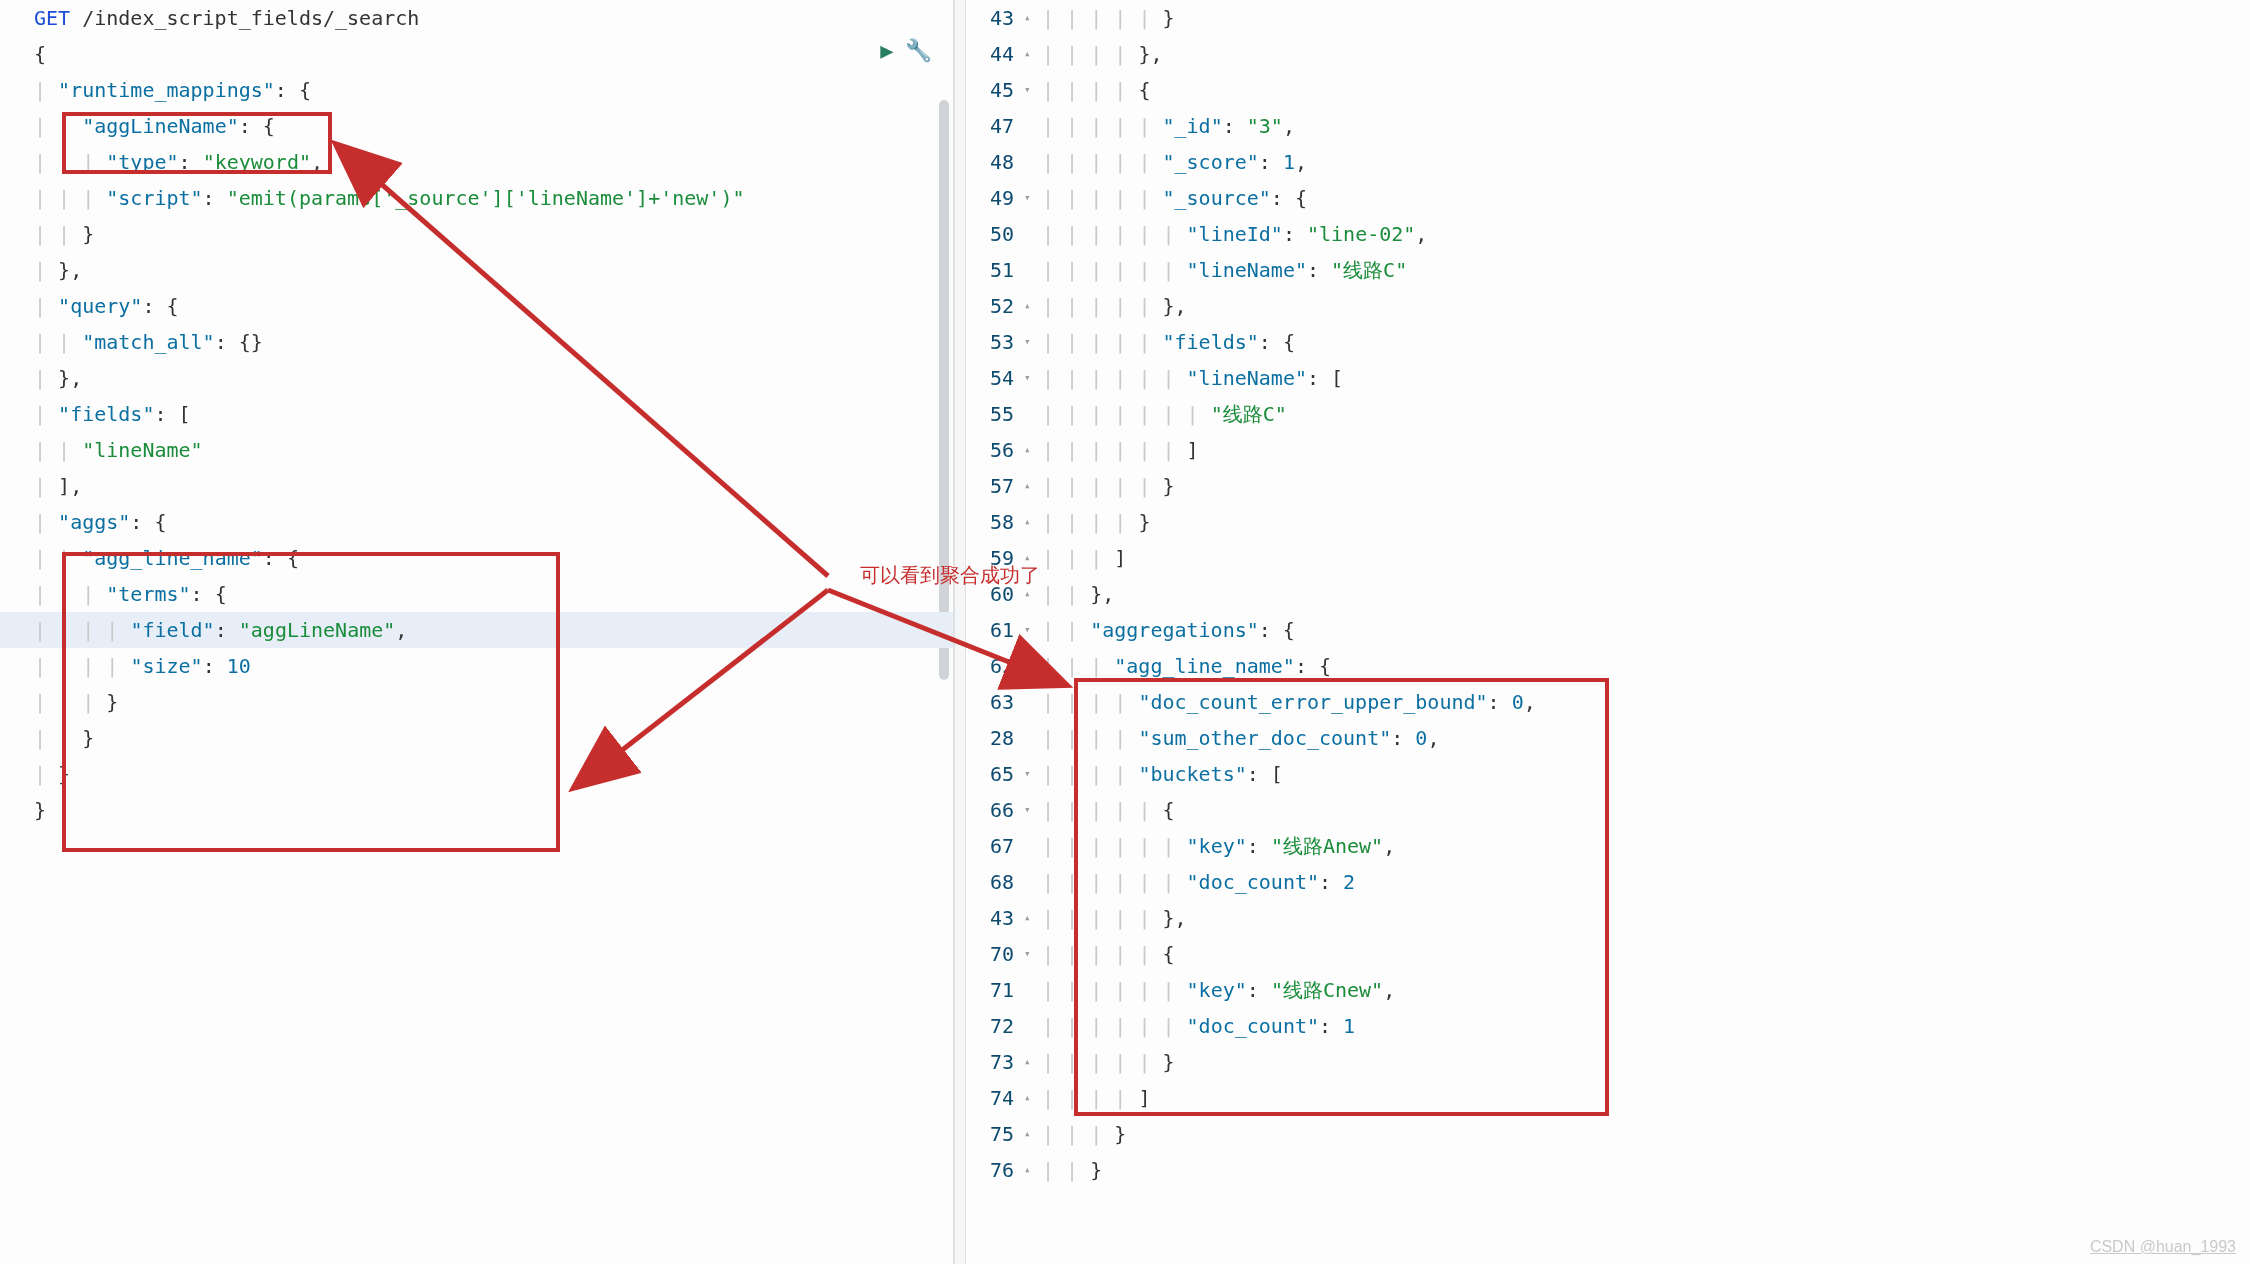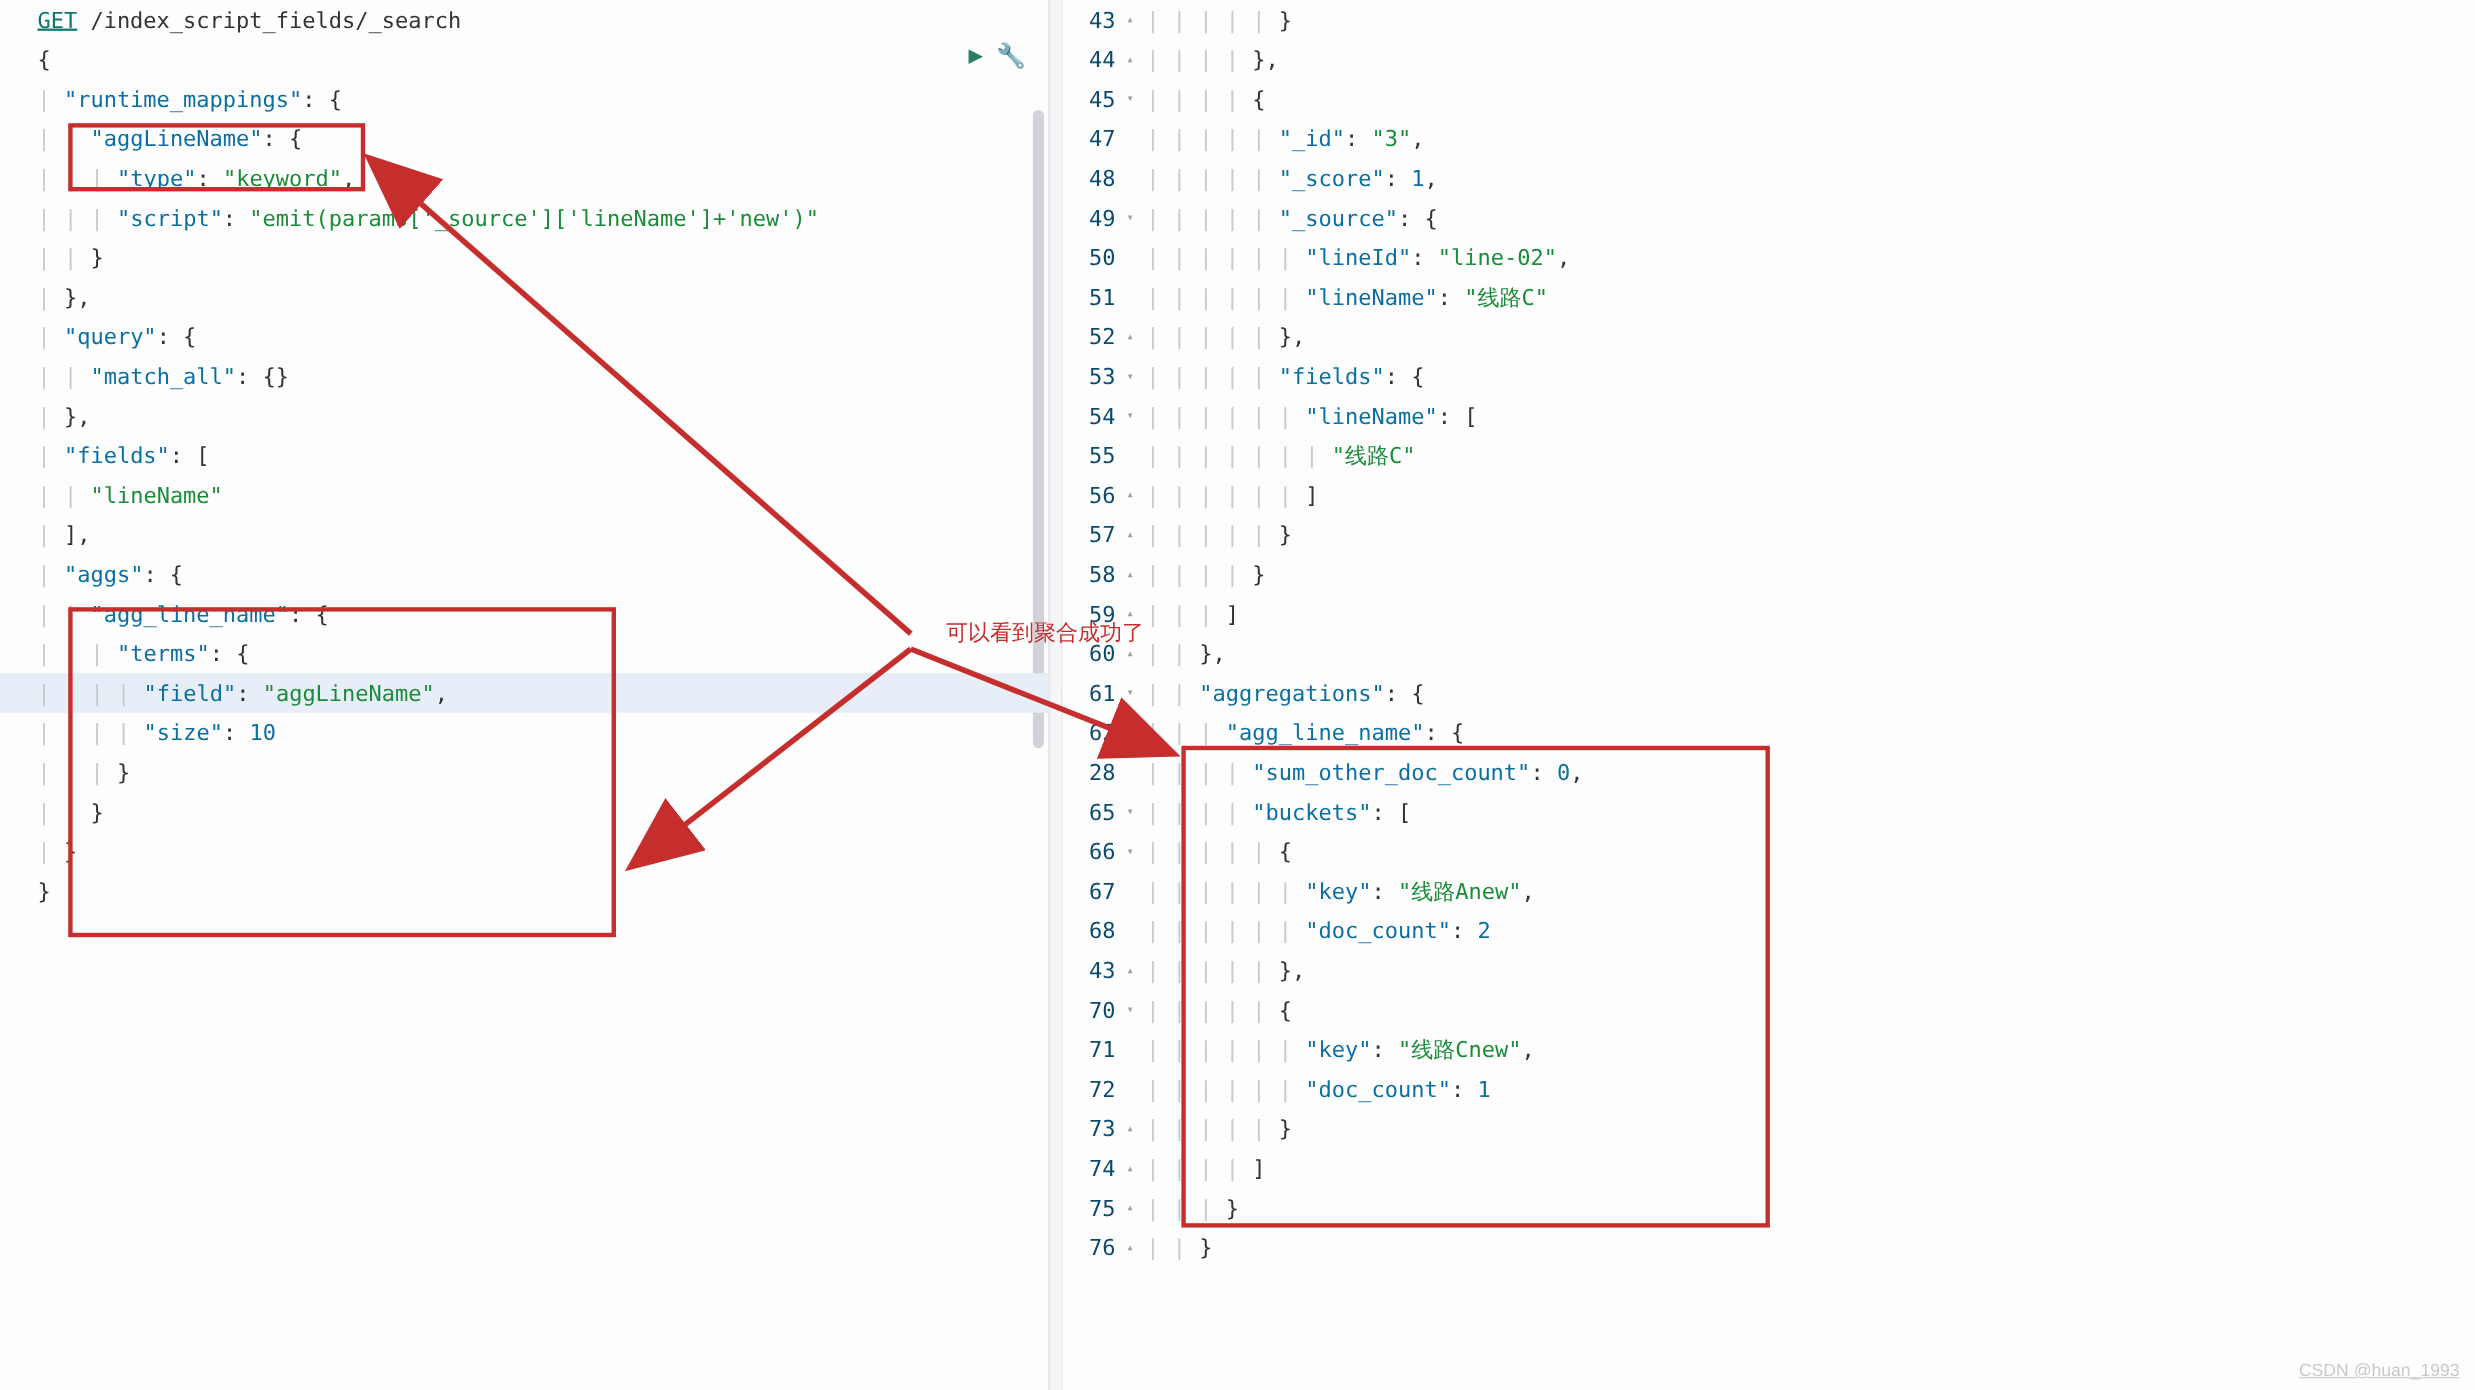--- a/index.html
+++ b/index.html
@@ -72,21 +72,21 @@
     user-select: none;
   }
   .content {
     flex: 1;
     padding-left: 4px;
   }
   .left-panel .code-line { padding-left: 6px; }
   .left-panel .gutter { width: 8px; }
   
   
-  .method { color: #0f766e; font-weight: 500; text-decoration: underline; }
+  .method { color: #1d4ed8; font-weight: 500; }
   .key { color: #0b6fa1; }
   .val { color: #1a8c3a; }
   .num { color: #0b6fa1; }
   .punc { color: #333; }
   .guide { color: #c9c9c9; }
 
   .run-icons {
     position: absolute;
     top: 38px;
     right: 20px;
@@ -206,20 +206,21 @@
         <div class="code-line"><div class="gutter">53</div><div class="fold">▾</div><div class="content"><span class="guide">| </span><span class="guide">| </span><span class="guide">| </span><span class="guide">| </span><span class="guide">| </span><span class="key">"fields"</span><span class="punc">: {</span></div></div>
         <div class="code-line"><div class="gutter">54</div><div class="fold">▾</div><div class="content"><span class="guide">| </span><span class="guide">| </span><span class="guide">| </span><span class="guide">| </span><span class="guide">| </span><span class="guide">| </span><span class="key">"lineName"</span><span class="punc">: [</span></div></div>
         <div class="code-line"><div class="gutter">55</div><div class="fold"></div><div class="content"><span class="guide">| </span><span class="guide">| </span><span class="guide">| </span><span class="guide">| </span><span class="guide">| </span><span class="guide">| </span><span class="guide">| </span><span class="val">"线路C"</span></div></div>
         <div class="code-line"><div class="gutter">56</div><div class="fold">▴</div><div class="content"><span class="guide">| </span><span class="guide">| </span><span class="guide">| </span><span class="guide">| </span><span class="guide">| </span><span class="guide">| </span><span class="punc">]</span></div></div>
         <div class="code-line"><div class="gutter">57</div><div class="fold">▴</div><div class="content"><span class="guide">| </span><span class="guide">| </span><span class="guide">| </span><span class="guide">| </span><span class="guide">| </span><span class="punc">}</span></div></div>
         <div class="code-line"><div class="gutter">58</div><div class="fold">▴</div><div class="content"><span class="guide">| </span><span class="guide">| </span><span class="guide">| </span><span class="guide">| </span><span class="punc">}</span></div></div>
         <div class="code-line"><div class="gutter">59</div><div class="fold">▴</div><div class="content"><span class="guide">| </span><span class="guide">| </span><span class="guide">| </span><span class="punc">]</span></div></div>
         <div class="code-line"><div class="gutter">60</div><div class="fold">▴</div><div class="content"><span class="guide">| </span><span class="guide">| </span><span class="punc">},</span></div></div>
         <div class="code-line"><div class="gutter">61</div><div class="fold">▾</div><div class="content"><span class="guide">| </span><span class="guide">| </span><span class="key">"aggregations"</span><span class="punc">: {</span></div></div>
         <div class="code-line"><div class="gutter">62</div><div class="fold">▾</div><div class="content"><span class="guide">| </span><span class="guide">| </span><span class="guide">| </span><span class="key">"agg_line_name"</span><span class="punc">: {</span></div></div>
+        <div class="code-line"><div class="gutter">63</div><div class="fold"></div><div class="content"><span class="guide">| </span><span class="guide">| </span><span class="guide">| </span><span class="guide">| </span><span class="key">"doc_count_error_upper_bound"</span><span class="punc">: </span><span class="num">0</span><span class="punc">,</span></div></div>
         <div class="code-line"><div class="gutter">28</div><div class="fold"></div><div class="content"><span class="guide">| </span><span class="guide">| </span><span class="guide">| </span><span class="guide">| </span><span class="key">"sum_other_doc_count"</span><span class="punc">: </span><span class="num">0</span><span class="punc">,</span></div></div>
         <div class="code-line"><div class="gutter">65</div><div class="fold">▾</div><div class="content"><span class="guide">| </span><span class="guide">| </span><span class="guide">| </span><span class="guide">| </span><span class="key">"buckets"</span><span class="punc">: [</span></div></div>
         <div class="code-line"><div class="gutter">66</div><div class="fold">▾</div><div class="content"><span class="guide">| </span><span class="guide">| </span><span class="guide">| </span><span class="guide">| </span><span class="guide">| </span><span class="punc">{</span></div></div>
         <div class="code-line"><div class="gutter">67</div><div class="fold"></div><div class="content"><span class="guide">| </span><span class="guide">| </span><span class="guide">| </span><span class="guide">| </span><span class="guide">| </span><span class="guide">| </span><span class="key">"key"</span><span class="punc">: </span><span class="val">"线路Anew"</span><span class="punc">,</span></div></div>
         <div class="code-line"><div class="gutter">68</div><div class="fold"></div><div class="content"><span class="guide">| </span><span class="guide">| </span><span class="guide">| </span><span class="guide">| </span><span class="guide">| </span><span class="guide">| </span><span class="key">"doc_count"</span><span class="punc">: </span><span class="num">2</span><span class="punc"></span></div></div>
         <div class="code-line"><div class="gutter">43</div><div class="fold">▴</div><div class="content"><span class="guide">| </span><span class="guide">| </span><span class="guide">| </span><span class="guide">| </span><span class="guide">| </span><span class="punc">},</span></div></div>
         <div class="code-line"><div class="gutter">70</div><div class="fold">▾</div><div class="content"><span class="guide">| </span><span class="guide">| </span><span class="guide">| </span><span class="guide">| </span><span class="guide">| </span><span class="punc">{</span></div></div>
         <div class="code-line"><div class="gutter">71</div><div class="fold"></div><div class="content"><span class="guide">| </span><span class="guide">| </span><span class="guide">| </span><span class="guide">| </span><span class="guide">| </span><span class="guide">| </span><span class="key">"key"</span><span class="punc">: </span><span class="val">"线路Cnew"</span><span class="punc">,</span></div></div>
         <div class="code-line"><div class="gutter">72</div><div class="fold"></div><div class="content"><span class="guide">| </span><span class="guide">| </span><span class="guide">| </span><span class="guide">| </span><span class="guide">| </span><span class="guide">| </span><span class="key">"doc_count"</span><span class="punc">: </span><span class="num">1</span><span class="punc"></span></div></div>
         <div class="code-line"><div class="gutter">73</div><div class="fold">▴</div><div class="content"><span class="guide">| </span><span class="guide">| </span><span class="guide">| </span><span class="guide">| </span><span class="guide">| </span><span class="punc">}</span></div></div>

